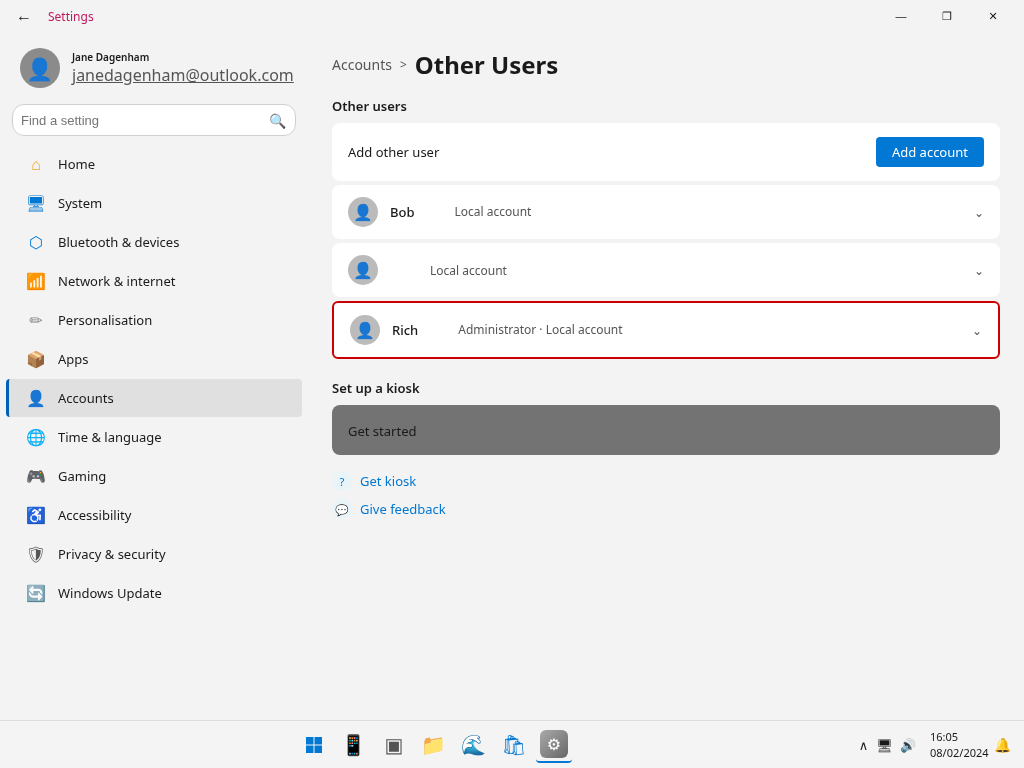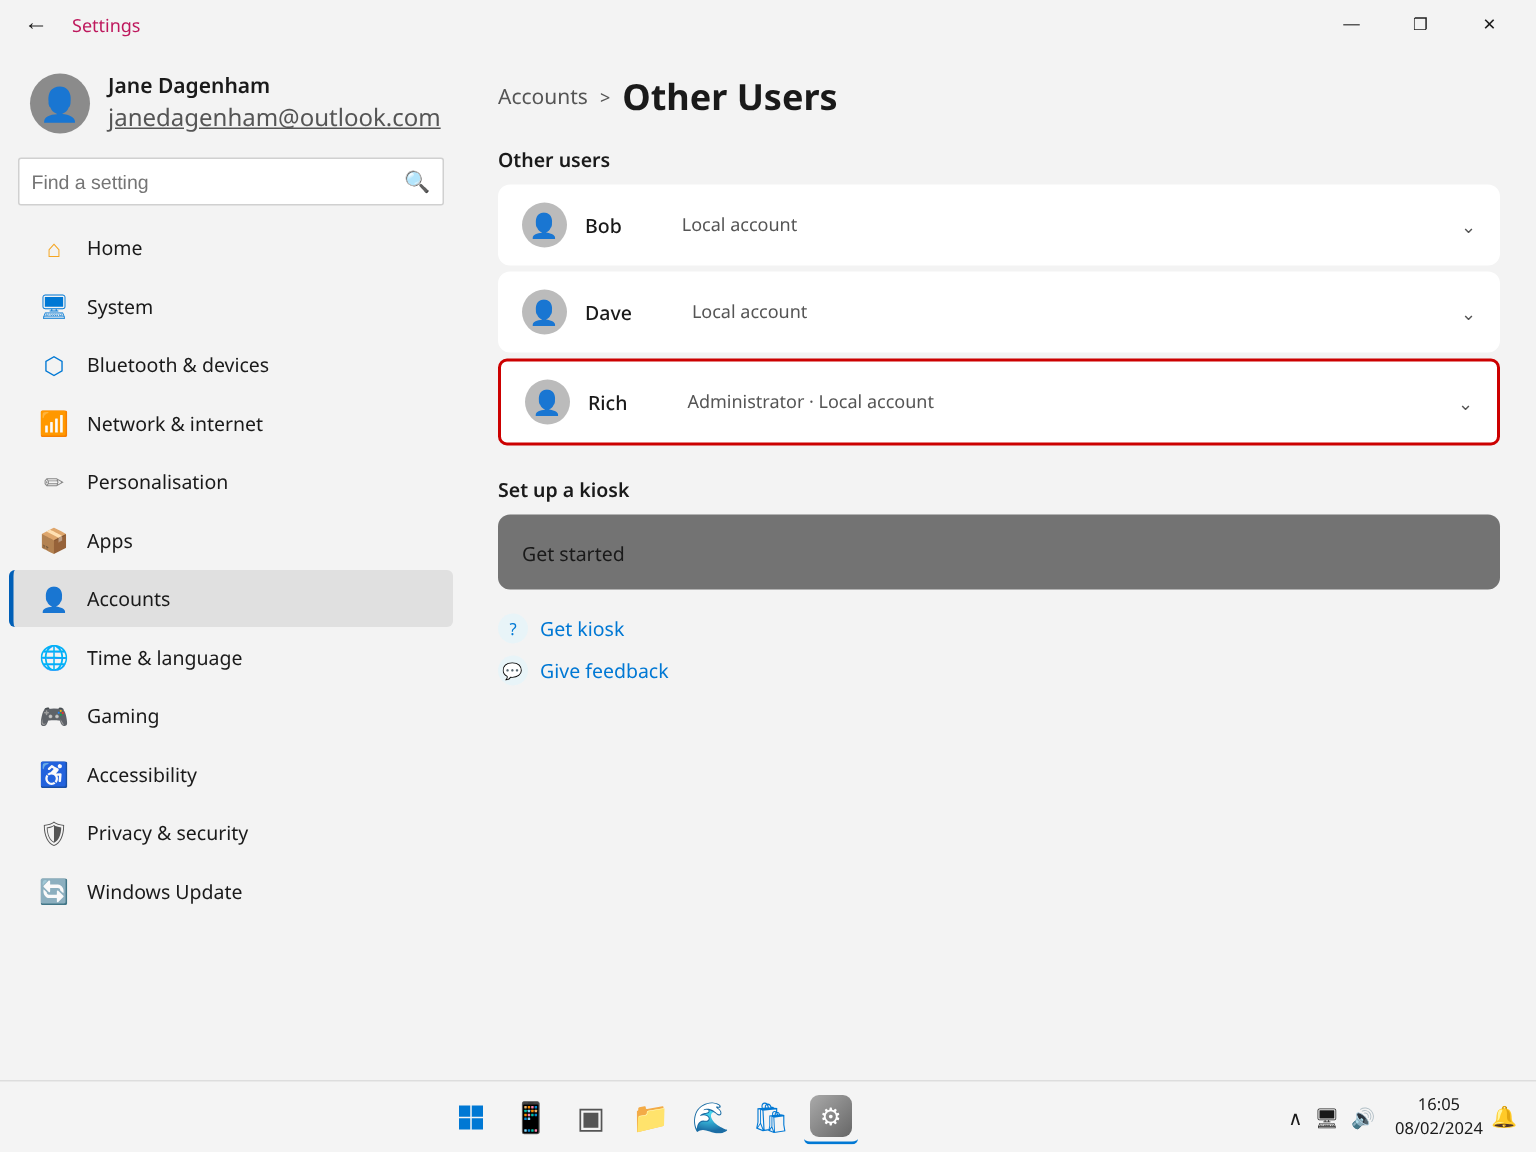--- a/index.html
+++ b/index.html
@@ -82,40 +82,40 @@
     }
     .avatar-icon {
       color: #f0f0f0;
       font-size: 22px;
     }
     .profile-info {
       display: flex;
       flex-direction: column;
     }
     .profile-name {
-      font-size: 14px;
+      font-size: 10px;
       font-weight: 600;
       color: #1a1a1a;
     }
     .profile-email {
       font-size: 16px;
       color: #555;
       text-decoration: underline;
     }
 
     
     .search-container {
       padding: 4px 12px 8px 12px;
     }
     .search-box {
       width: 100%;
       height: 32px;
       background: white;
       border: 1px solid #d0d0d0;
-      border-radius: 2px;
+      border-radius: 12px;
       display: flex;
       align-items: center;
       padding: 0 8px;
       gap: 6px;
       cursor: text;
     }
     .search-input-real {
       border: none;
       outline: none;
       flex: 1;
@@ -352,21 +352,21 @@
       width: 36px;
       height: 36px;
       display: flex;
       align-items: center;
       justify-content: center;
       border-radius: 4px;
       cursor: pointer;
       font-size: 20px;
     }
     .taskbar-time {
-      text-align: center;
+      text-align: left;
       line-height: 1.4;
     }
     .taskbar-sys-icons {
       display: flex;
       align-items: center;
       gap: 2px;
       margin-right: 4px;
     }
     .taskbar-sys-icon {
       font-size: 13px;
@@ -478,38 +478,41 @@
   <div class="main-content">
 
     <div class="breadcrumb">
       <a class="breadcrumb-link">Accounts</a>
       <span class="breadcrumb-sep">&gt;</span>
       <span class="breadcrumb-current">Other Users</span>
     </div>
 
     <div class="section-label">Other users</div>
 
+    <div class="add-account-row card">
+      <span class="add-account-label">Add other user</span>
+      <button class="add-account-btn">Add account</button>
+    </div>
 
     <div id="users-list">
         <div class="user-row">
           <div class="user-avatar">
             <span class="user-avatar-icon">👤</span>
           </div>
           <div class="user-info">
             <span class="user-name">Bob</span>
             <span class="user-type">Local account</span>
           </div>
           <span class="chevron">⌄</span>
         </div>
         <div class="user-row">
           <div class="user-avatar">
             <span class="user-avatar-icon">👤</span>
           </div>
           <div class="user-info">
-            <span class="user-name">Dave</span>
             <span class="user-type">Local account</span>
           </div>
           <span class="chevron">⌄</span>
         </div>
         <div class="user-row highlighted">
           <div class="user-avatar">
             <span class="user-avatar-icon">👤</span>
           </div>
           <div class="user-info">
             <span class="user-name">Rich</span>

